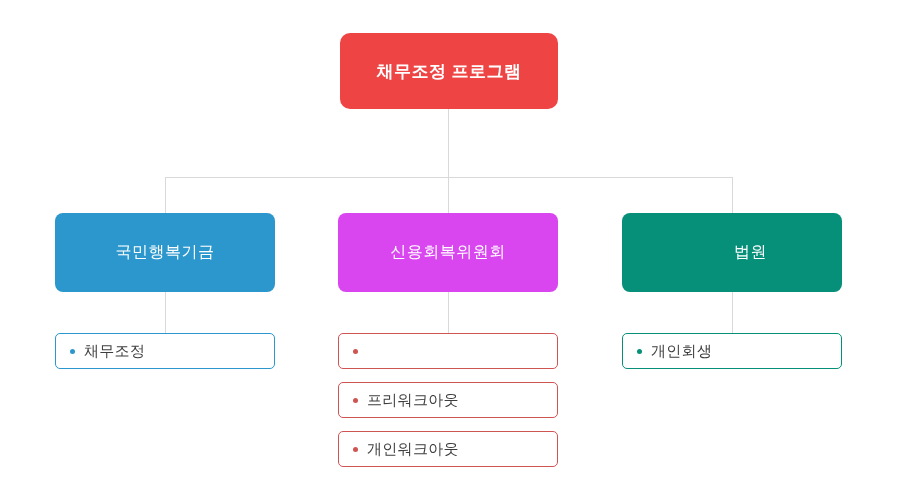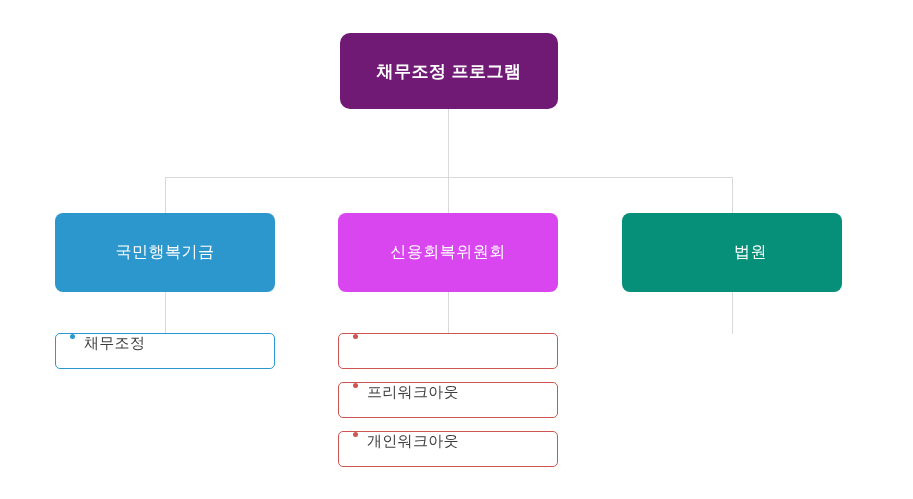--- a/index.html
+++ b/index.html
@@ -72,21 +72,21 @@
     margin-top: 41px;
   }
   .leaf {
     width: 220px;
     height: 36px;
     box-sizing: border-box;
     background: #ffffff;
     border: 1px solid;
     border-radius: 5px;
     display: flex;
-    align-items: flex-start;
+    align-items: center;
     padding-left: 14px;
     margin-bottom: 13px;
   }
   .bullet {
     width: 5px;
     height: 5px;
     border-radius: 50%;
     flex: 0 0 auto;
     margin-right: 9px;
   }
@@ -100,21 +100,21 @@
 <body>
 
 <div class="canvas">
 
   <div class="line v" id="line-root-drop" style="background-color: rgb(217, 217, 217);"></div>
   <div class="line h" id="line-horizontal" style="background-color: rgb(217, 217, 217);"></div>
   <div class="line v" id="line-drop-left" style="background-color: rgb(217, 217, 217);"></div>
   <div class="line v" id="line-drop-mid" style="background-color: rgb(217, 217, 217);"></div>
   <div class="line v" id="line-drop-right" style="background-color: rgb(217, 217, 217);"></div>
 
-  <div class="root-box" style="background-color: #701a75;">채무조정 프로그램</div>
+  <div class="root-box" style="background-color: #ef4444;">채무조정 프로그램</div>
 
   <div class="column" id="column-0">
     <div class="branch-box" style="background-color: rgb(43, 151, 205);">국민행복기금</div>
     <div class="leaf-list">
       <div class="leaf" style="border-color: rgb(43, 151, 205);">
         <span class="bullet" style="background-color: rgb(43, 151, 205);"></span>
         <span class="leaf-label" style="color: rgb(61, 61, 61);">채무조정</span>
       </div>
     </div>
   </div>
@@ -132,16 +132,20 @@
       <div class="leaf" style="border-color: rgb(207, 85, 82);">
         <span class="bullet" style="background-color: rgb(207, 85, 82);"></span>
         <span class="leaf-label" style="color: rgb(61, 61, 61);">개인워크아웃</span>
       </div>
     </div>
   </div>
 
   <div class="column" id="column-2">
     <div class="branch-box" style="background-color: rgb(6, 144, 121); padding-left: 37px;">법원</div>
     <div class="leaf-list">
+      <div class="leaf" style="border-color: rgb(6, 144, 121);">
+        <span class="bullet" style="background-color: rgb(6, 144, 121);"></span>
+        <span class="leaf-label" style="color: rgb(61, 61, 61);">개인회생</span>
+      </div>
     </div>
   </div>
 
 </div>
 
 </body></html>

